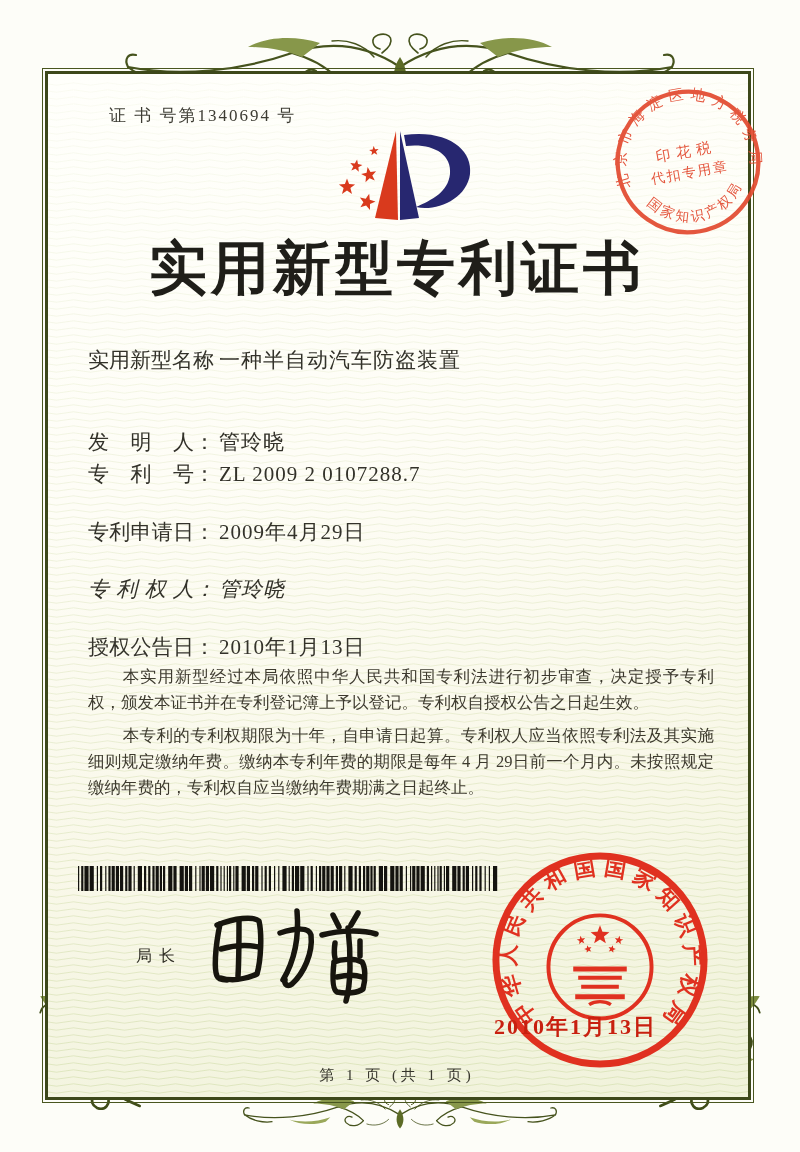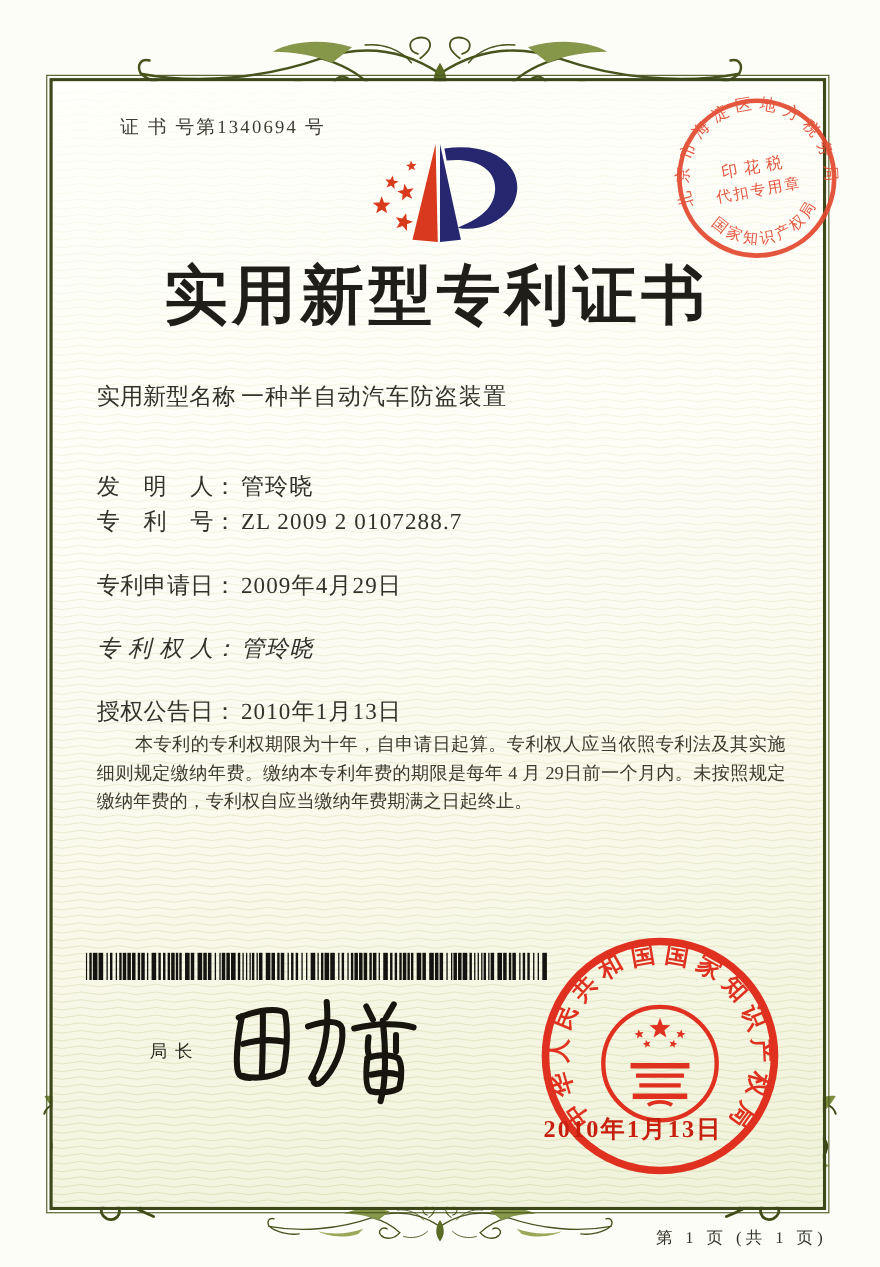--- a/index.html
+++ b/index.html
@@ -33,21 +33,21 @@
   .paras p{margin:0 0 7px 0;font-size:16.5px;line-height:26px;text-indent:2.1em;text-align:justify;}
 
   #barcode{position:absolute;left:78px;top:866px;width:420px;height:25px;}
 
   .signer-title{position:absolute;left:136px;top:946px;font-size:16px;letter-spacing:7px;color:#2c2b22;}
   .signature{position:absolute;left:200px;top:894px;width:195px;height:112px;}
 
   .office-seal{position:absolute;left:486px;top:846px;width:228px;height:228px;opacity:.93;}
   .issue-date{position:absolute;left:494px;top:1012px;font-size:22px;letter-spacing:2px;color:#c8200f;font-weight:600;z-index:6;}
 
-  .page-no{position:absolute;left:42px;top:1116px;width:710px;text-align:right;font-size:15px;letter-spacing:4px;color:#35342b;}
+  .page-no{position:absolute;left:42px;top:1066px;width:710px;text-align:center;font-size:15px;letter-spacing:4px;color:#35342b;}
 
   .orn{position:absolute;}
   .orn-top{left:120px;top:26px;width:560px;height:72px;}
   .orn-bottom{left:240px;top:1088px;width:320px;height:48px;}
   .spray-br{left:646px;top:970px;width:122px;height:142px;}
   .spray-bl{left:32px;top:970px;width:122px;height:142px;transform:scaleX(-1);}
 
   svg text{font-family:"Liberation Serif","DejaVu Serif",serif;}
 </style>
 </head>
@@ -304,20 +304,21 @@
       </div>
       <div class="frow r4">
         <span class="flabel">专利权人</span><span class="fcolon">：</span><span class="fvalue">管玲晓</span>
       </div>
       <div class="frow r5">
         <span class="flabel">授权公告日</span><span class="fcolon">：</span><span class="fvalue">2010年1月13日</span>
       </div>
     </div>
 
     <div class="paras">
+      <p>本实用新型经过本局依照中华人民共和国专利法进行初步审查，决定授予专利权，颁发本证书并在专利登记簿上予以登记。专利权自授权公告之日起生效。</p>
       <p>本专利的专利权期限为十年，自申请日起算。专利权人应当依照专利法及其实施细则规定缴纳年费。缴纳本专利年费的期限是每年 4 月 29日前一个月内。未按照规定缴纳年费的，专利权自应当缴纳年费期满之日起终止。</p>
     </div>
 
     <svg id="barcode" preserveAspectRatio="none" viewBox="0 0 420 25">
         <rect x="0" y="0" width="1.2" height="25" fill="#14130f"></rect>
         <rect x="3.2" y="0" width="2.2" height="25" fill="#14130f"></rect>
         <rect x="6.4" y="0" width="4.2" height="25" fill="#14130f"></rect>
         <rect x="11.600000000000001" y="0" width="4.2" height="25" fill="#14130f"></rect>
         <rect x="18.8" y="0" width="1.2" height="25" fill="#14130f"></rect>
         <rect x="22" y="0" width="2.2" height="25" fill="#14130f"></rect>

